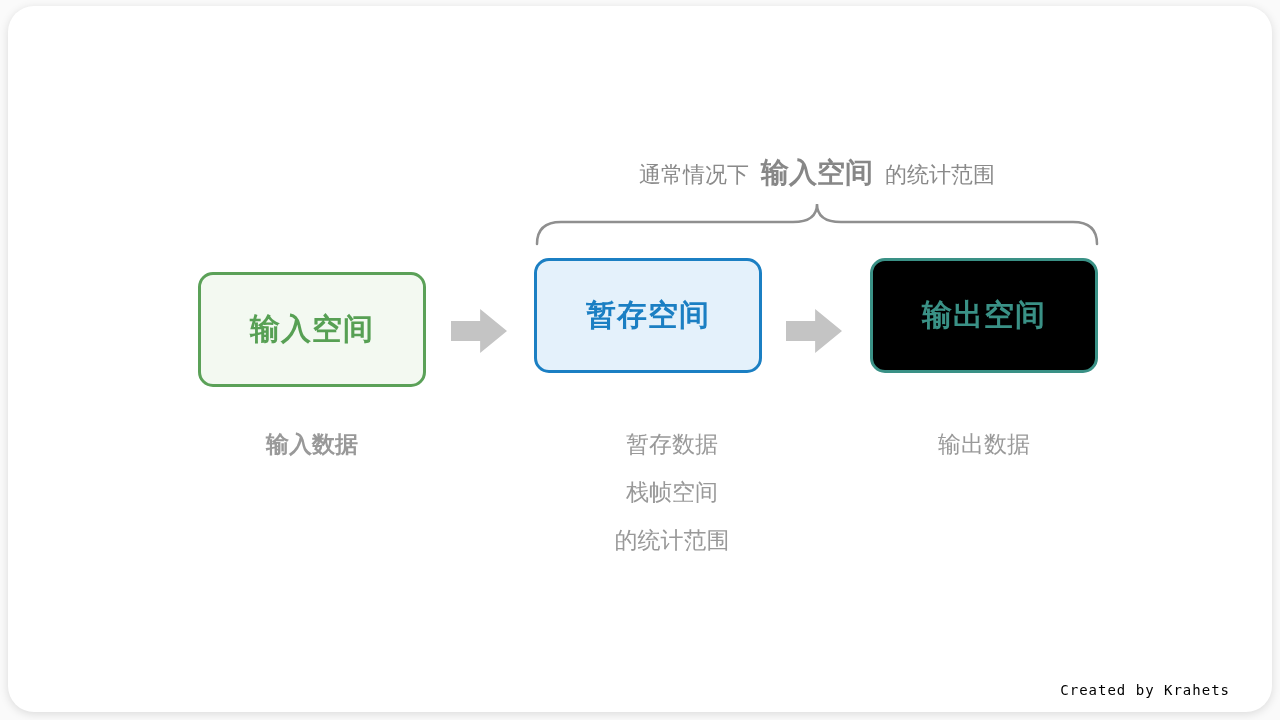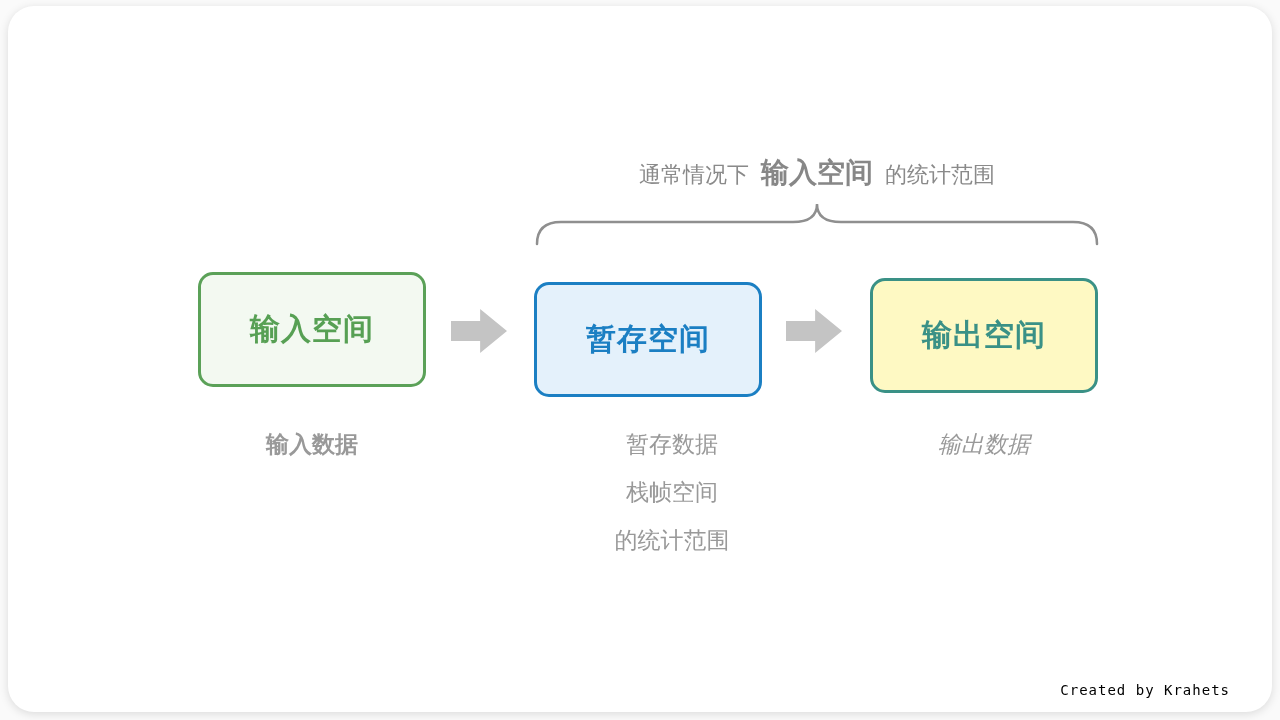--- a/index.html
+++ b/index.html
@@ -48,22 +48,22 @@
     border-radius: 15px;
     border: 3px solid;
     display: flex;
     align-items: center;
     justify-content: center;
     font-size: 30px;
     font-weight: bold;
     letter-spacing: 1px;
   }
   .node-input  { left: 190px; top: 266px; border-color: #5ba158; background: #f3f9f1; color: #57a054; }
-  .node-temp   { left: 526px; top: 276px; border-color: #1b7fc3; background: #e4f1fb; color: #1b7fc3; }
-  .node-output { left: 862px; top: 272px; border-color: #3a9186; background: #fef9c3; color: #3a9186; justify-content: center; }
+  .node-temp   { left: 526px; top: 252px; border-color: #1b7fc3; background: #e4f1fb; color: #1b7fc3; }
+  .node-output { left: 862px; top: 252px; border-color: #3a9186; background: #000000; color: #3a9186; justify-content: center; }
   
   .arrow {
     position: absolute;
     width: 56px; height: 44px;
     background: #c4c4c4;
     clip-path: polygon(0% 27%, 52% 27%, 52% 0%, 100% 50%, 52% 100%, 52% 73%, 0% 73%);
   }
   .arrow-1 { left: 443px; top: 303px; }
   .arrow-2 { left: 778px; top: 303px; }
   
@@ -71,21 +71,21 @@
     position: absolute;
     top: 414px;
     width: 228px;
     text-align: center;
     color: #999999;
     font-size: 23px;
     line-height: 48px;
   }
   .notes-input  { left: 190px; font-weight: bold; }
   .notes-temp   { left: 550px; }
-  .notes-output { left: 862px; font-style: italic; }
+  .notes-output { left: 862px; }
   
   .credit {
     position: absolute;
     right: 42px; top: 676px;
     font-family: "DejaVu Sans Mono", "Liberation Mono", monospace;
     font-size: 14px;
     letter-spacing: 1px;
     color: #000000;
   }
 </style>

